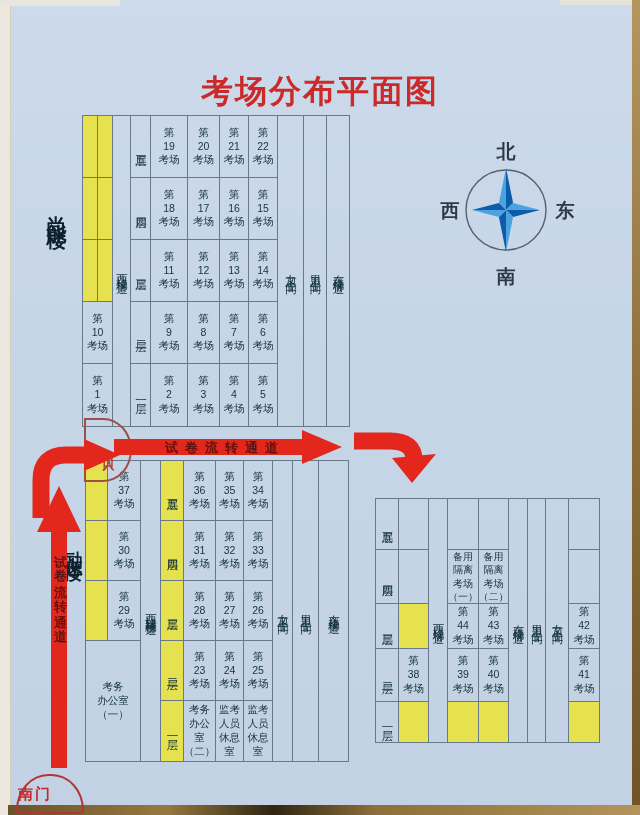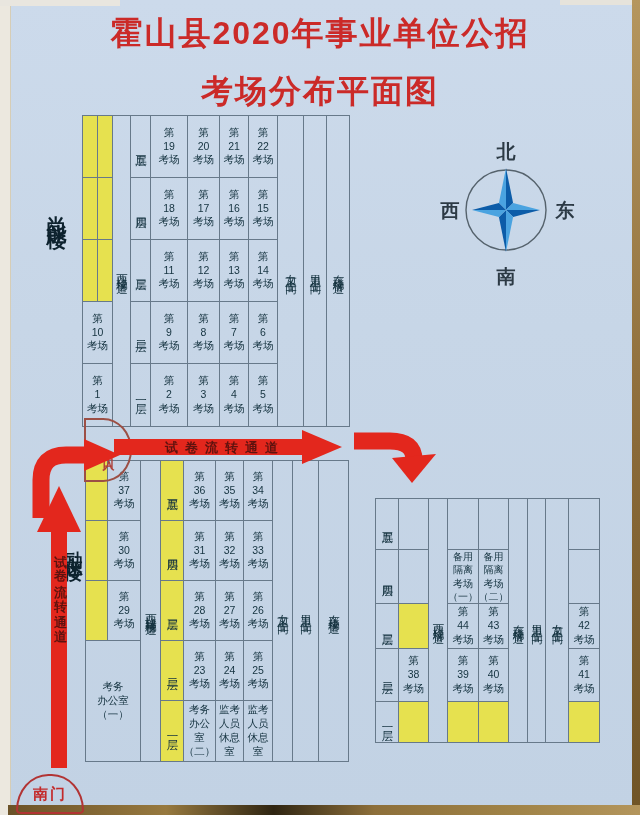--- a/index.html
+++ b/index.html
@@ -44,38 +44,37 @@
   .channel-text-v{position:absolute;left:51px;top:544px;writing-mode:vertical-rl;
       color:var(--darkred);font-weight:bold;font-size:13px;letter-spacing:15px;z-index:4;}
 
   .gate{position:absolute;left:84px;top:418px;width:44px;height:60px;z-index:1;
       border:2px solid #9c4f45;border-radius:0 60% 60% 0 / 0 50% 50% 0;
       display:flex;align-items:center;justify-content:center;}
   .gate span{writing-mode:vertical-rl;color:#ad4039;font-size:12px;font-weight:bold;letter-spacing:2px;}
 
   .south-gate{position:absolute;left:16px;top:774px;width:64px;height:36px;
       border:2px solid #b23434;border-radius:50% 50% 8% 8% / 95% 95% 10% 10%;
-      display:flex;align-items:center;justify-content:center;}
+      display:flex;align-items:center;justify-content:flex-start;}
   .south-gate span{color:#c32a2a;font-weight:bold;font-size:15px;letter-spacing:2px;}
 
   .zx-title{position:absolute;left:455px;top:460px;width:160px;text-align:center;
       color:#10262f;font-weight:bold;font-size:18px;letter-spacing:2px;}
 </style>
 </head>
 <body>
 
 <div class="board">
 
   <div class="frame-left"></div>
   <div class="frame-topL"></div>
   <div class="frame-topR"></div>
   <div class="frame-right"></div>
   <div class="frame-bottom"></div>
 
-  <div class="title t1">霍山县2020年事业单位公招</div>
   <div class="title t2">考场分布平面图</div>
 
   <div class="bldg-label" style="left:44px;top:200px;font-size:20px;letter-spacing:7px;">尚能楼</div>
 
   <div class="grid" style="left:82px;top:115px;grid-template-columns:15px 15px 18px 20px 37px 32px 29px 29px 26px 23px 22px;grid-template-rows:repeat(5,62px);">
     <div class="c yellow" style="grid-area:1/1"></div>
     <div class="c yellow" style="grid-area:1/2"></div>
     <div class="c yellow" style="grid-area:2/1"></div>
     <div class="c yellow" style="grid-area:2/2"></div>
     <div class="c yellow" style="grid-area:3/1"></div>

